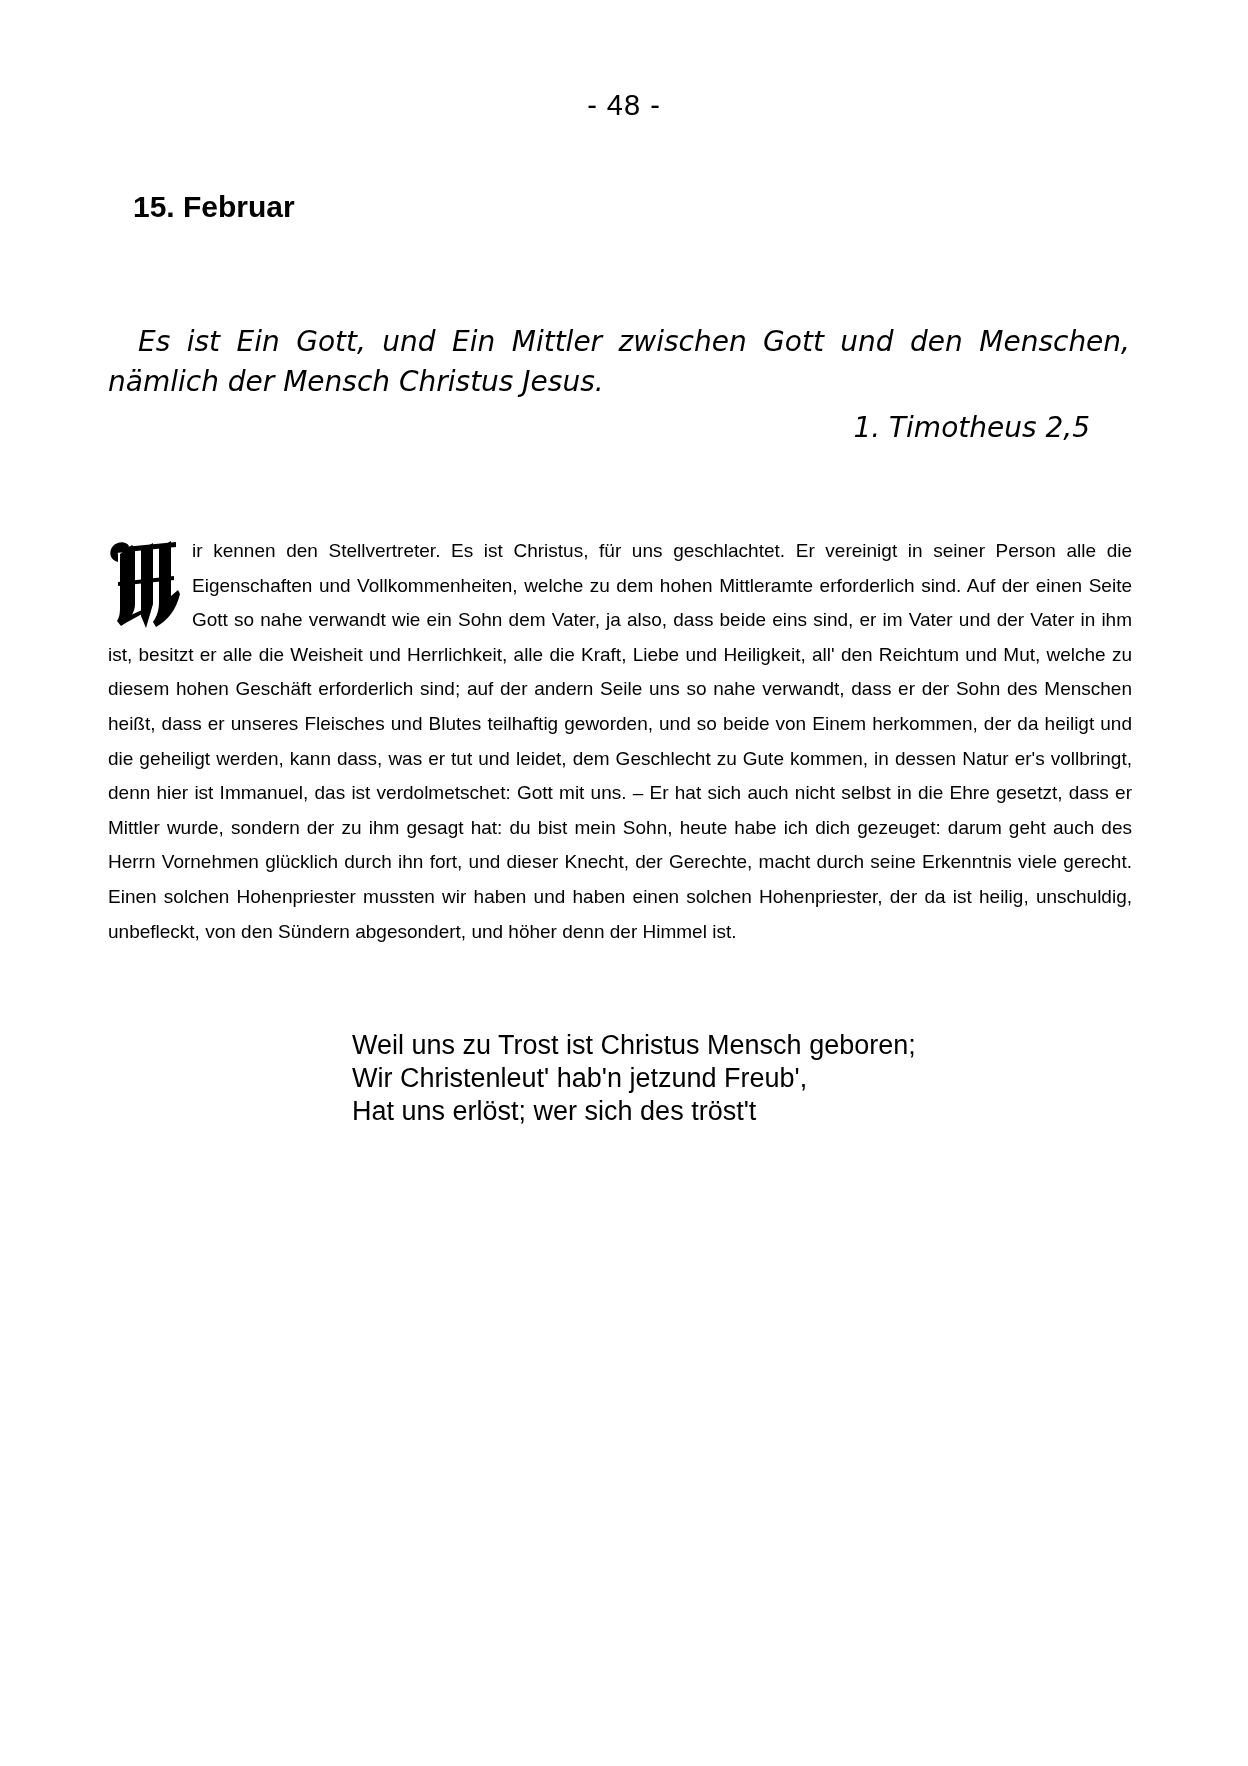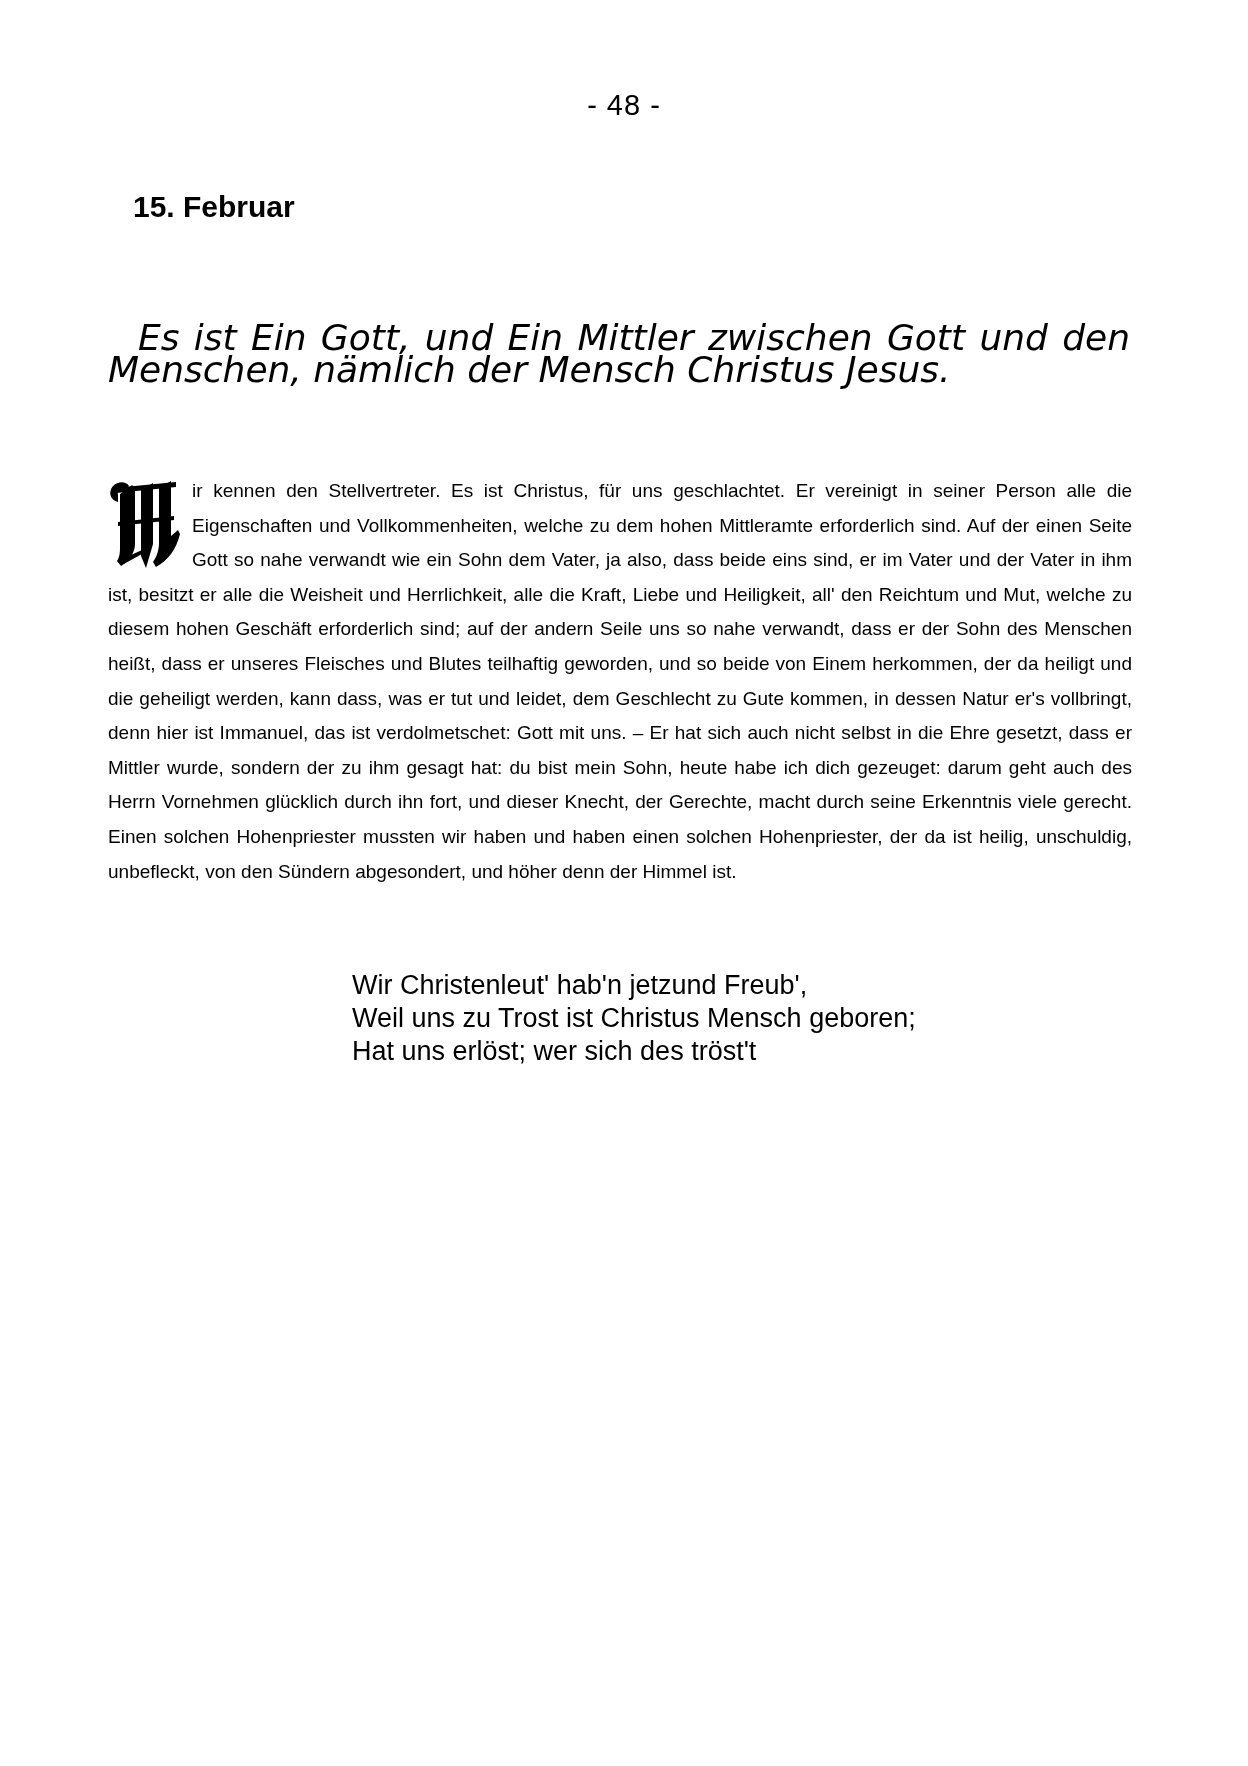--- a/index.html
+++ b/index.html
@@ -27,22 +27,22 @@
   .heading {
     margin: 66px 115px 0 133px;
     font-size: 30px;
     font-weight: bold;
     line-height: 38px;
   }
   .epigraph {
     margin: 96px 118px 0 108px;
     font-family: "DejaVu Sans", sans-serif;
     font-style: italic;
-    font-size: 36px;
-    line-height: 32px;
+    font-size: 28px;
+    line-height: 40px;
     text-align: justify;
     text-indent: 30px;
   }
   .epigraph-ref {
     margin: 8px 158px 0 108px;
     font-family: "DejaVu Sans", sans-serif;
     font-style: italic;
     font-size: 28px;
     line-height: 36px;
     text-align: right;
@@ -78,20 +78,21 @@
 <body>
 
 <div class="page">
 
   <div class="page-number">- 48 -</div>
 
   <h1 class="heading" style="margin-top:66px;">15. Februar</h1>
 
   <div class="epigraph">Es ist Ein Gott, und Ein Mittler zwischen Gott und den Menschen, nämlich der Mensch Christus Jesus.</div>
 
+  <div class="epigraph-ref">1. Timotheus 2,5</div>
 
   <div class="body-par">
     <span class="dropcap" aria-label="W">
       <svg viewBox="0 0 72 92" xmlns="http://www.w3.org/2000/svg">
         <g fill="#000000">
 
           <path d="M6,10 L68,4 L68,9 L8,15 Z"></path>
 
           <path d="M10,24 C2,22 0,14 5,8 C10,3 18,3 21,8 L17,13 C13,10 9,12 10,17 Z"></path>
 
@@ -103,18 +104,18 @@
 
           <path d="M10,44 L66,38 L66,42 L10,48 Z"></path>
 
           <path d="M12,82 L34,72 L34,76 L14,87 Z"></path>
         </g>
       </svg>
     </span><span>ir kennen den Stellvertreter. Es ist Christus, für uns geschlachtet. Er vereinigt in seiner Person alle die Eigenschaften und Vollkommenheiten, welche zu dem hohen Mittleramte erforderlich sind. Auf der einen Seite Gott so nahe verwandt wie ein Sohn dem Vater, ja also, dass beide eins sind, er im Vater und der Vater in ihm ist, besitzt er alle die Weisheit und Herrlichkeit, alle die Kraft, Liebe und Heiligkeit, all' den Reichtum und Mut, welche zu diesem hohen Geschäft erforderlich sind; auf der andern Seile uns so nahe verwandt, dass er der Sohn des Menschen heißt, dass er unseres Fleisches und Blutes teilhaftig geworden, und so beide von Einem herkommen, der da heiligt und die geheiligt werden, kann dass, was er tut und leidet, dem Geschlecht zu Gute kommen, in dessen Natur er's vollbringt, denn hier ist Immanuel, das ist verdolmetschet: Gott mit uns. – Er hat sich auch nicht selbst in die Ehre gesetzt, dass er Mittler wurde, sondern der zu ihm gesagt hat: du bist mein Sohn, heute habe ich dich gezeuget: darum geht auch des Herrn Vornehmen glücklich durch ihn fort, und dieser Knecht, der Gerechte, macht durch seine Erkenntnis viele gerecht. Einen solchen Hohenpriester mussten wir haben und haben einen solchen Hohenpriester, der da ist heilig, unschuldig, unbefleckt, von den Sündern abgesondert, und höher denn der Himmel ist.</span>
   </div>
 
   <div class="poem">
+    <div class="poem-line">Weil uns zu Trost ist Christus Mensch geboren;</div>
     <div class="poem-line">Wir Christenleut' hab'n jetzund Freub',</div>
-    <div class="poem-line">Weil uns zu Trost ist Christus Mensch geboren;</div>
     <div class="poem-line">Hat uns erlöst; wer sich des tröst't</div>
   </div>
 
 </div>
 
 </body></html>

